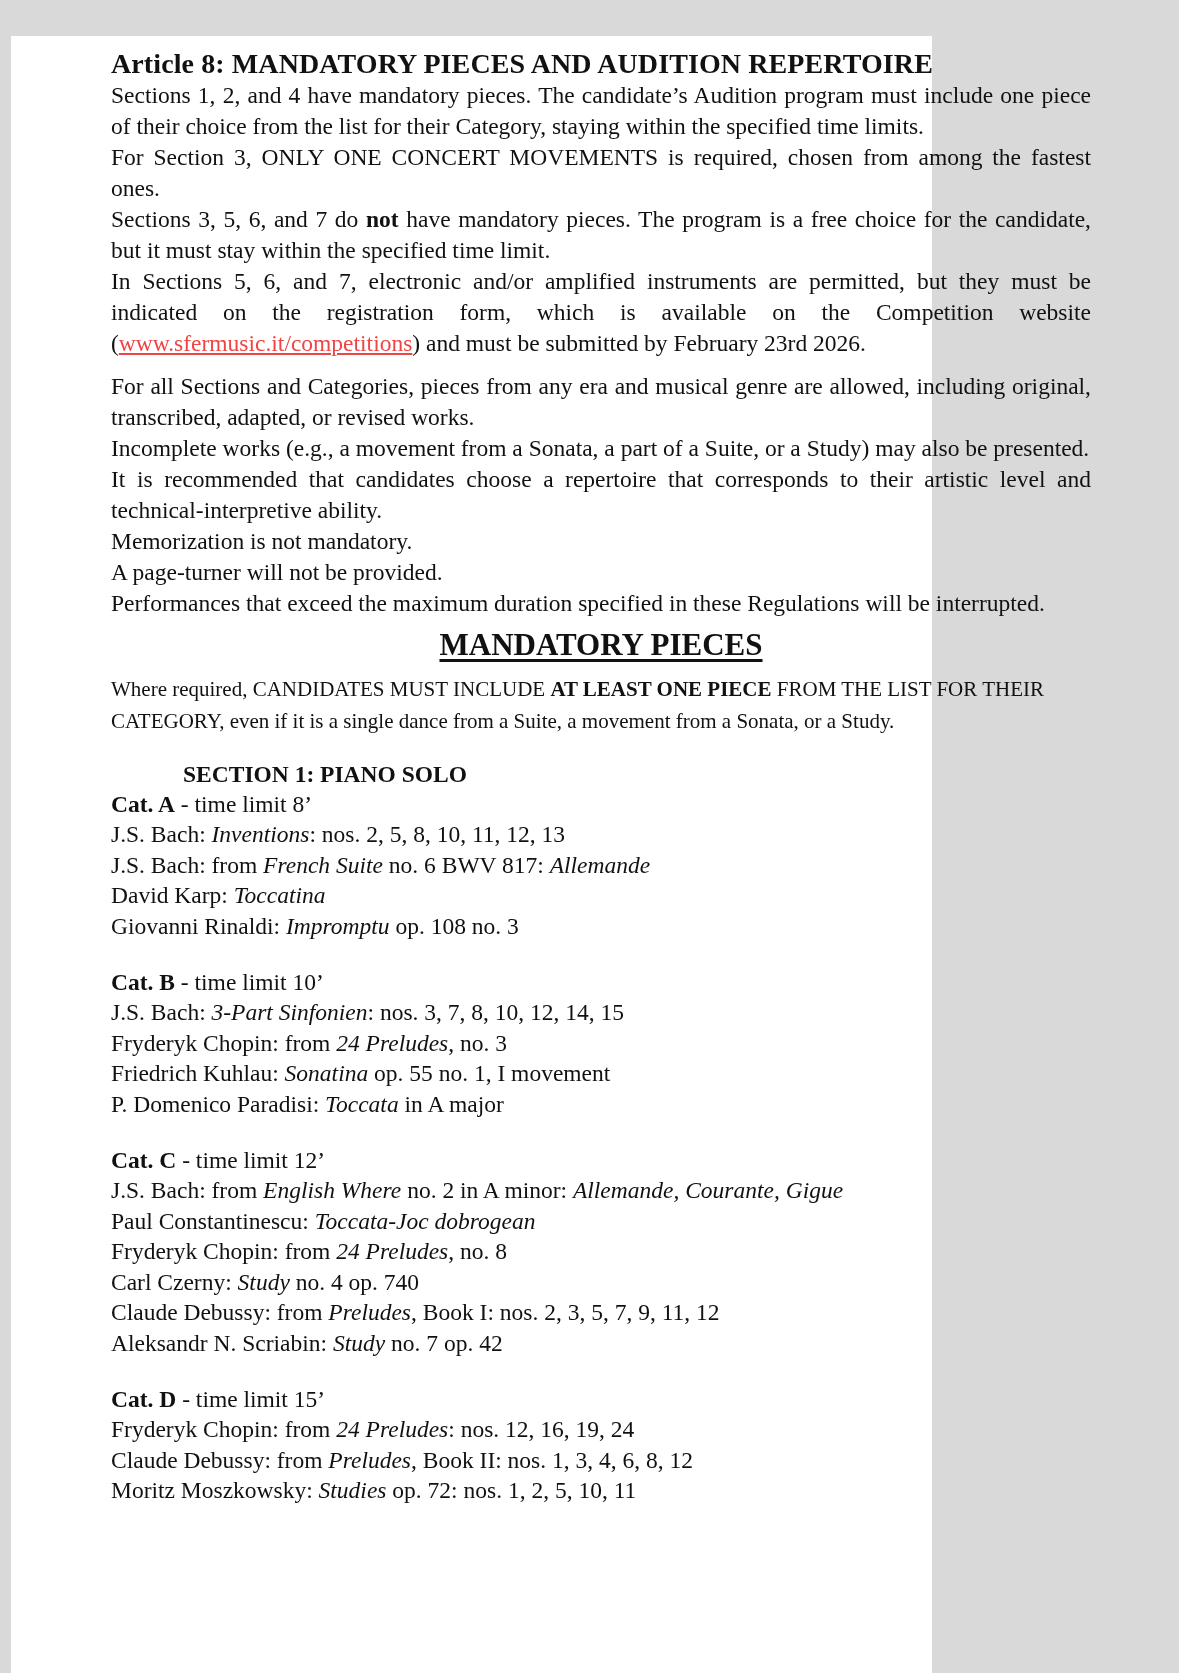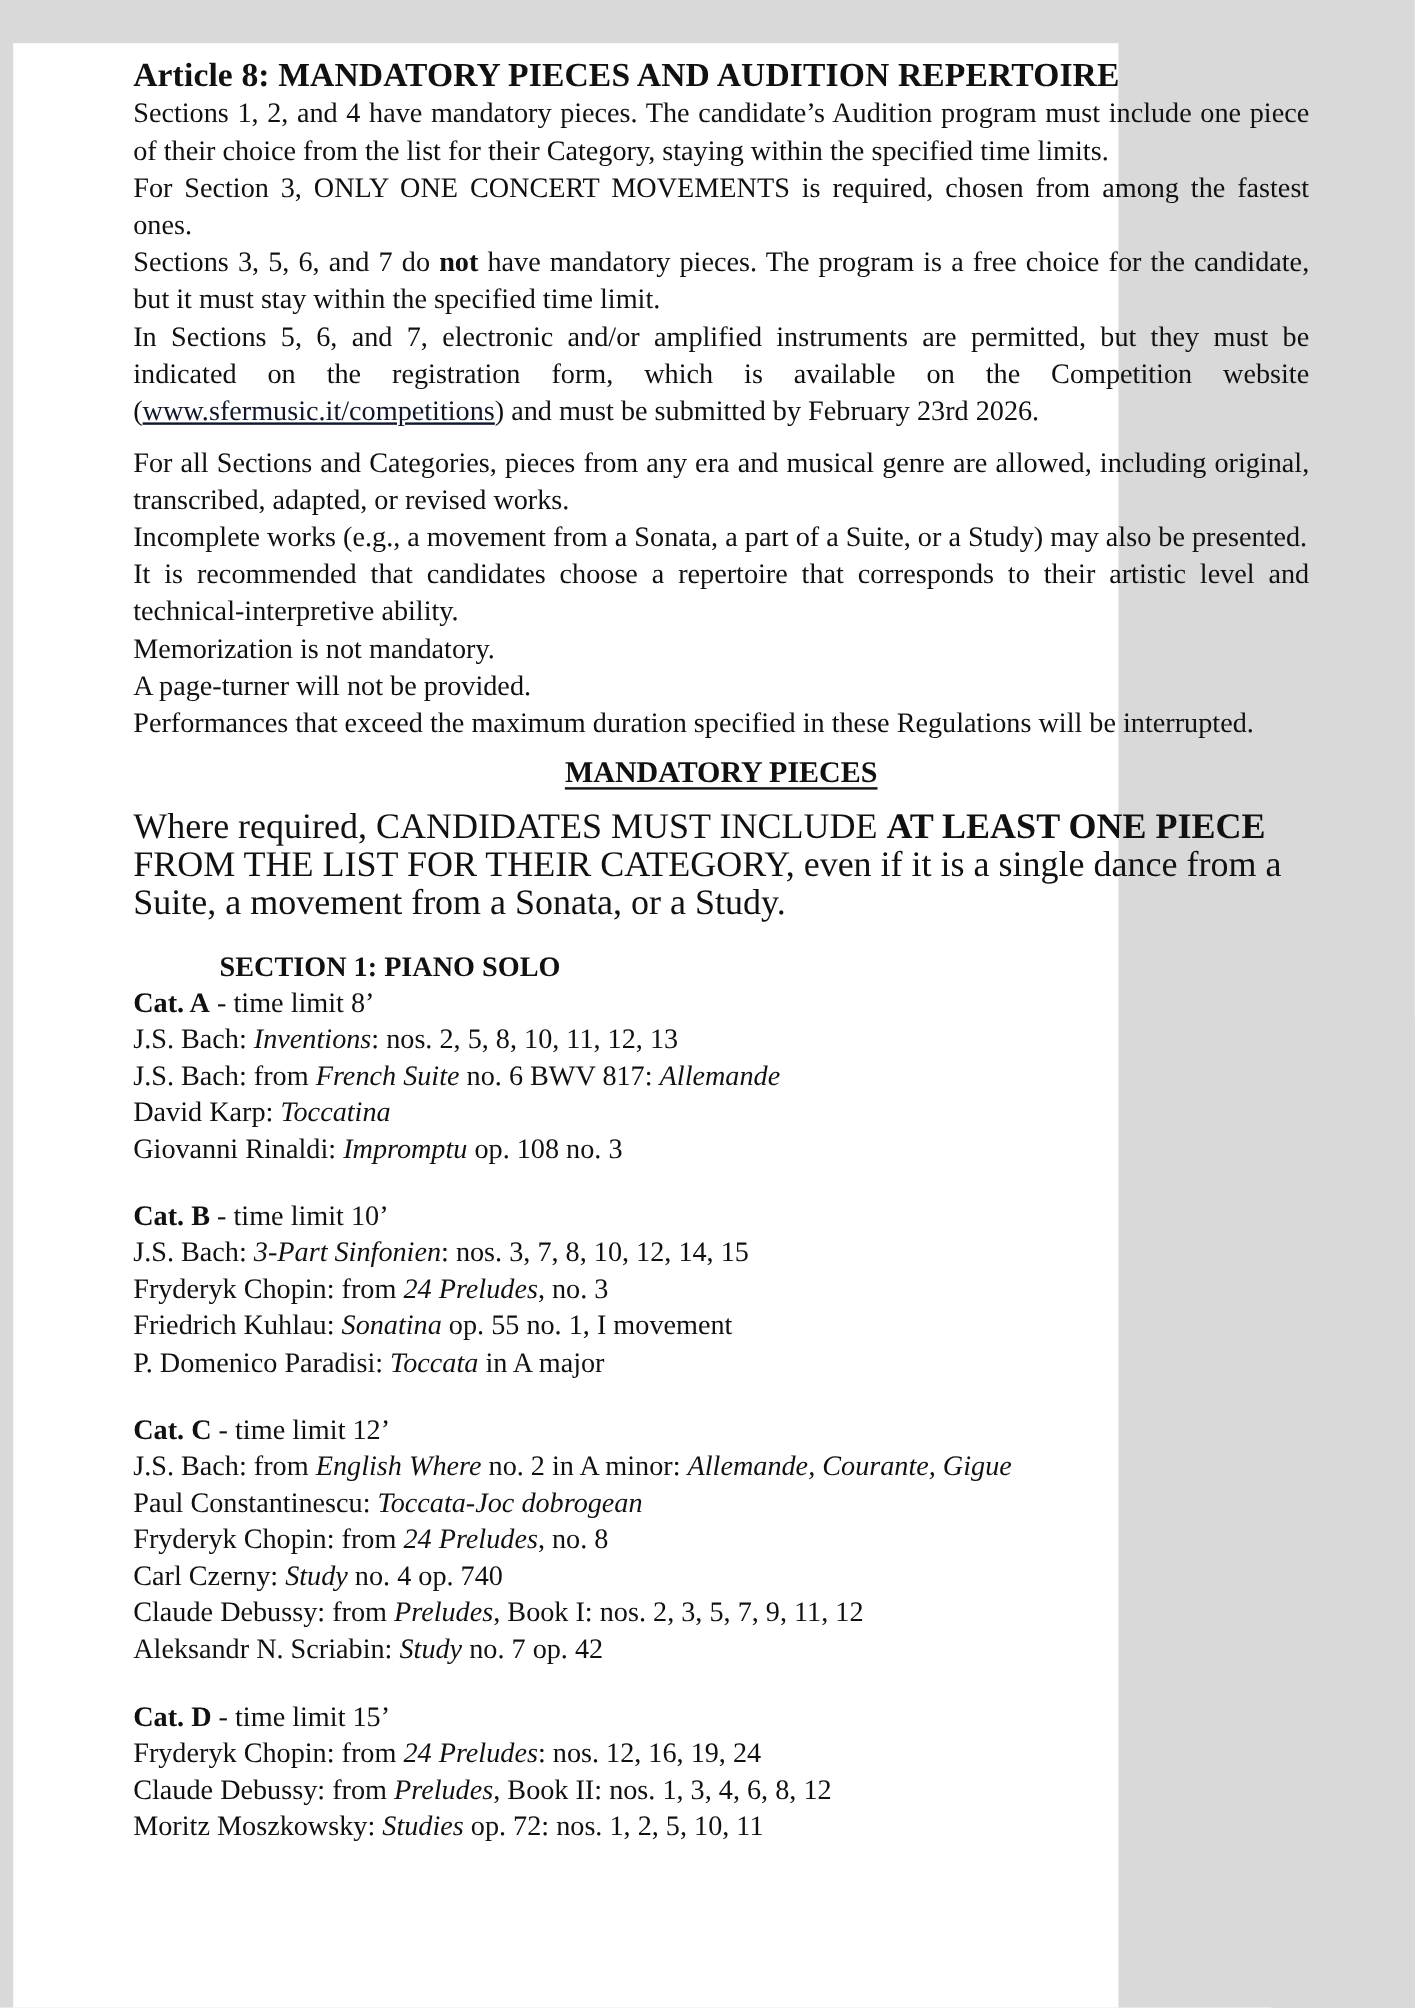--- a/index.html
+++ b/index.html
@@ -39,37 +39,37 @@
       letter-spacing: 0.1px;
     }
     .p {
       font-size: 23.5px;
       line-height: 31px;
       margin: 0;
       text-align: justify;
     }
     .gap-sm { height: 12px; }
     .link {
-      color: #0f172a;
+      color: #ef4444;
       text-decoration: underline;
       cursor: pointer;
     }
     .heading-center {
       text-align: center;
       font-weight: bold;
-      font-size: 25px;
+      font-size: 31px;
       line-height: 32px;
       margin: 10px 0 12px 0;
     }
     .heading-center span {
       text-decoration: underline;
       text-underline-offset: 4px;
     }
     .intro {
-      font-size: 30px;
+      font-size: 21px;
       line-height: 32px;
       margin: 0;
     }
     .section-title {
       font-weight: bold;
       font-size: 23.5px;
       line-height: 30px;
       margin: 22px 0 0 72px;
     }
     .cat-head {

